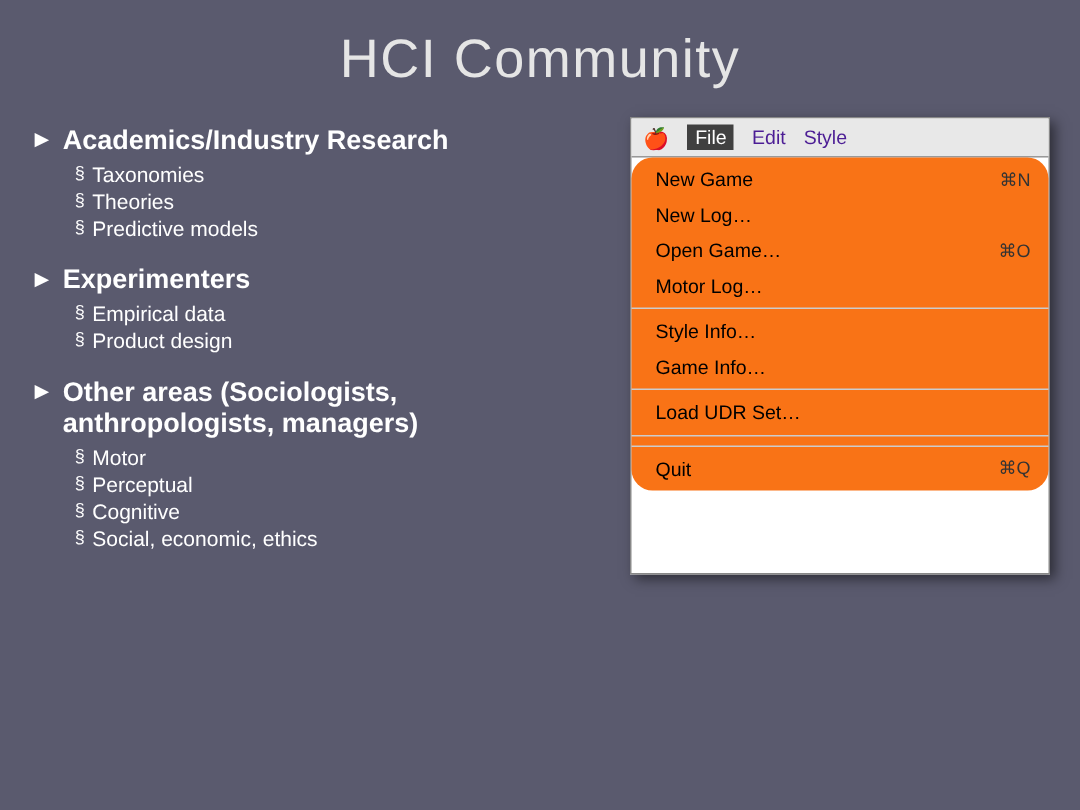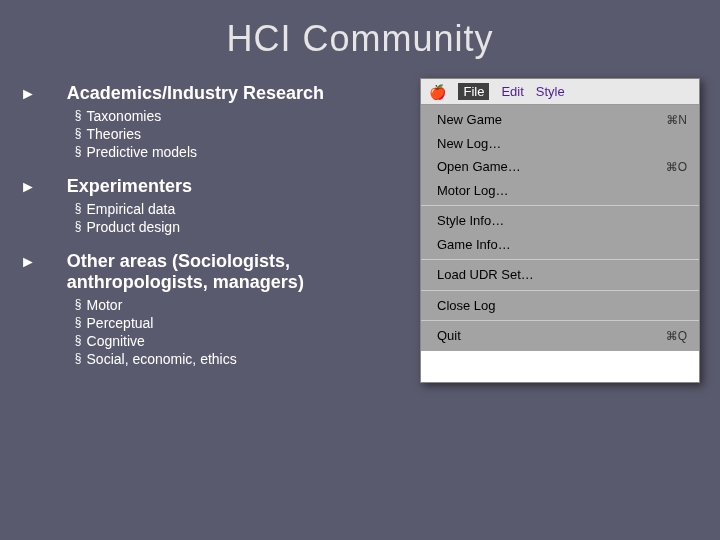--- a/index.html
+++ b/index.html
@@ -48,21 +48,20 @@
 
     .bullet-arrow {
       font-size: 16px;
       margin-right: 6px;
       margin-top: 2px;
       flex-shrink: 0;
     }
 
     .bullet-content {
       flex: 1;
-      margin-left: 25px;
     }
 
     .bullet-title {
       font-size: 18px;
       font-weight: bold;
       margin-bottom: 4px;
     }
 
     .sub-item {
       display: flex;
@@ -108,21 +107,22 @@
       font-weight: normal;
     }
 
     .menu-bar-item.active {
       background: #404040;
       color: white;
       padding: 1px 5px;
     }
 
     .menu-dropdown {
-      background: #a3a3a3;
+      background: #f97316;
+      border-radius: 14px;
     }
 
     .menu-section {
       border-bottom: 1px solid #ccc;
       padding: 3px 0;
     }
 
     .menu-section:last-child {
       border-bottom: none;
     }
@@ -252,24 +252,20 @@
       </div>
 
       <div class="menu-section">
         <div class="menu-item">
           <span>Load UDR Set…</span>
           <span class="shortcut"></span>
         </div>
       </div>
 
       <div class="menu-section">
-        <div class="menu-item">
-          <span>Close Log</span>
-          <span class="shortcut"></span>
-        </div>
       </div>
 
 
       <div class="menu-section">
         <div class="menu-item">
           <span>Quit</span>
           <span class="shortcut">⌘Q</span>
         </div>
       </div>
     </div>

